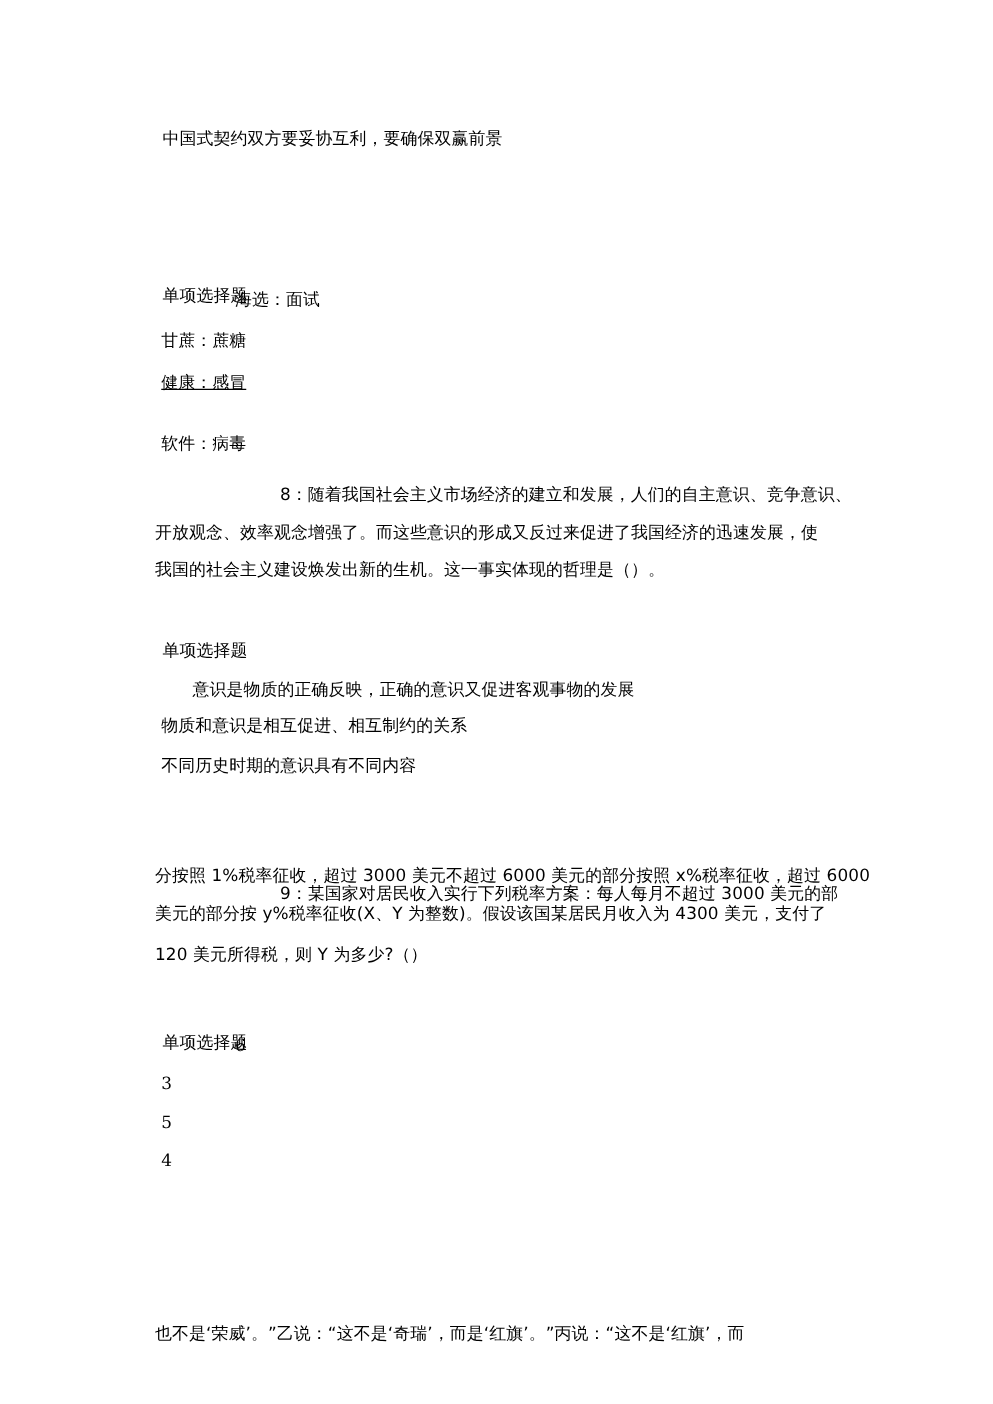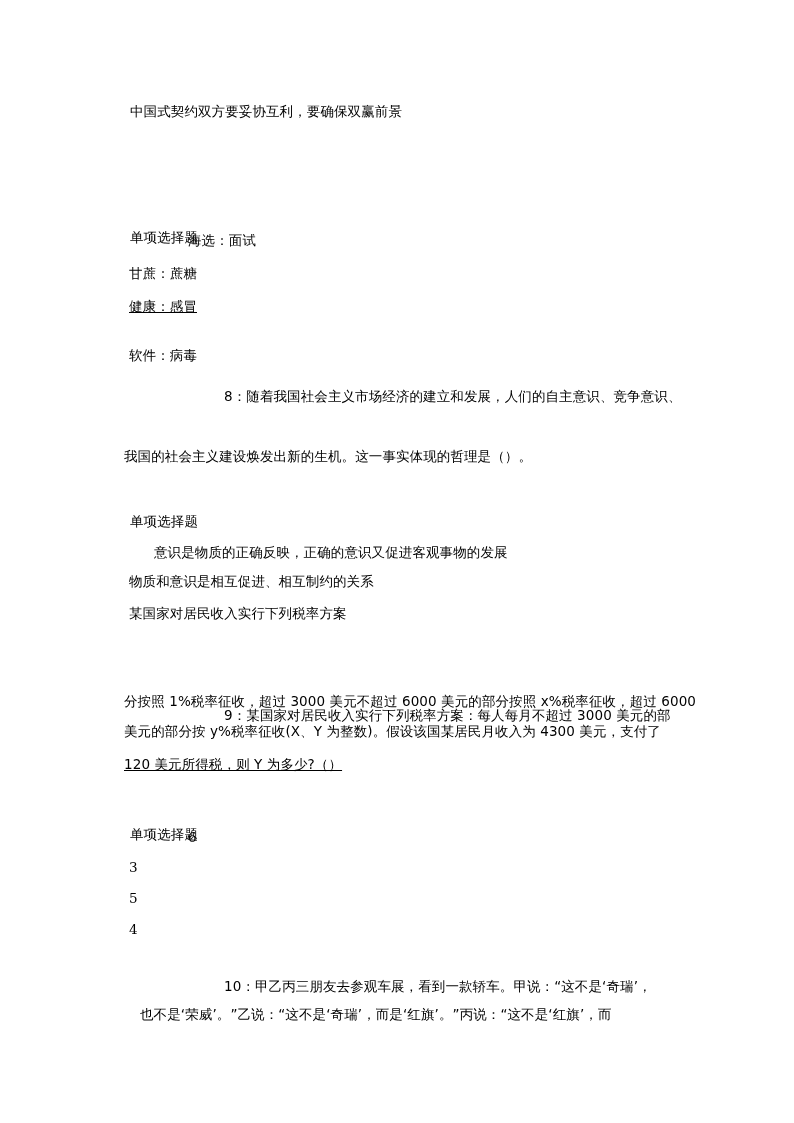--- a/index.html
+++ b/index.html
@@ -55,47 +55,47 @@
   <div class="tline i-opt1" style="top:225px;">海选：面试</div>
 
   <div class="tline i-opt" style="top:258px;">甘蔗：蔗糖</div>
 
   <div class="tline i-opt" style="top:291px;text-decoration:underline;">健康：感冒</div>
 
   <div class="tline i-opt" style="top:320px;margin-top:20px;">软件：病毒</div>
 
   <div class="tline i-qnum" style="top:381px;">8：随着我国社会主义市场经济的建立和发展，人们的自主意识、竞争意识、</div>
 
+  <div class="tline" style="top:411px;">开放观念、效率观念增强了。而这些意识的形成又反过来促进了我国经济的迅速发展，使</div>
 
   <div class="tline" style="top:441px;">我国的社会主义建设焕发出新的生机。这一事实体现的哲理是（）。</div>
 
   <div class="tline i-label" style="top:476px;">单项选择题</div>
 
 
   <div class="tline i-opt" style="top:537px;margin-left:25px;">意识是物质的正确反映，正确的意识又促进客观事物的发展</div>
 
   <div class="tline i-opt" style="top:568px;font-family:Liberation Mono, monospace;">物质和意识是相互促进、相互制约的关系</div>
 
-  <div class="tline i-opt" style="top:598px;">某国家对居民收入实行下列税率方案</div>
+  <div class="tline i-opt" style="top:598px;">不同历史时期的意识具有不同内容</div>
 
   <div class="tline i-qnum" style="top:656px;margin-top:44px;">9：某国家对居民收入实行下列税率方案：每人每月不超过 3000 美元的部</div>
 
   <div class="tline" style="top:686px;">分按照 1%税率征收，超过 3000 美元不超过 6000 美元的部分按照 x%税率征收，超过 6000</div>
 
   <div class="tline" style="top:716px;">美元的部分按 y%税率征收(X、Y 为整数)。假设该国某居民月收入为 4300 美元，支付了</div>
 
-  <div class="tline" style="top:749px;text-decoration:underline;">120 美元所得税，则 Y 为多少?（）</div>
+  <div class="tline" style="top:749px;">120 美元所得税，则 Y 为多少?（）</div>
 
   <div class="tline i-label" style="top:789px;">单项选择题</div>
 
   <div class="tline i-opt1 num" style="top:822px;">6</div>
 
   <div class="tline i-opt num" style="top:852px;">3</div>
 
   <div class="tline i-opt num" style="top:883px;">5</div>
 
   <div class="tline i-opt num" style="top:914px;">4</div>
 
-  <div class="tline i-qnum" style="top:971px;">10：甲乙丙三朋友去参观车展，看到一款轿车。甲说：“这不是‘奇瑞’，</div>
 
-  <div class="tline" style="top:999px;margin-left:16px;">也不是‘荣威’。”乙说：“这不是‘奇瑞’，而是‘红旗’。”丙说：“这不是‘红旗’，而</div>
+  <div class="tline" style="top:1052px;">也不是‘荣威’。”乙说：“这不是‘奇瑞’，而是‘红旗’。”丙说：“这不是‘红旗’，而</div>
 
 </div>
 
 </body></html>

